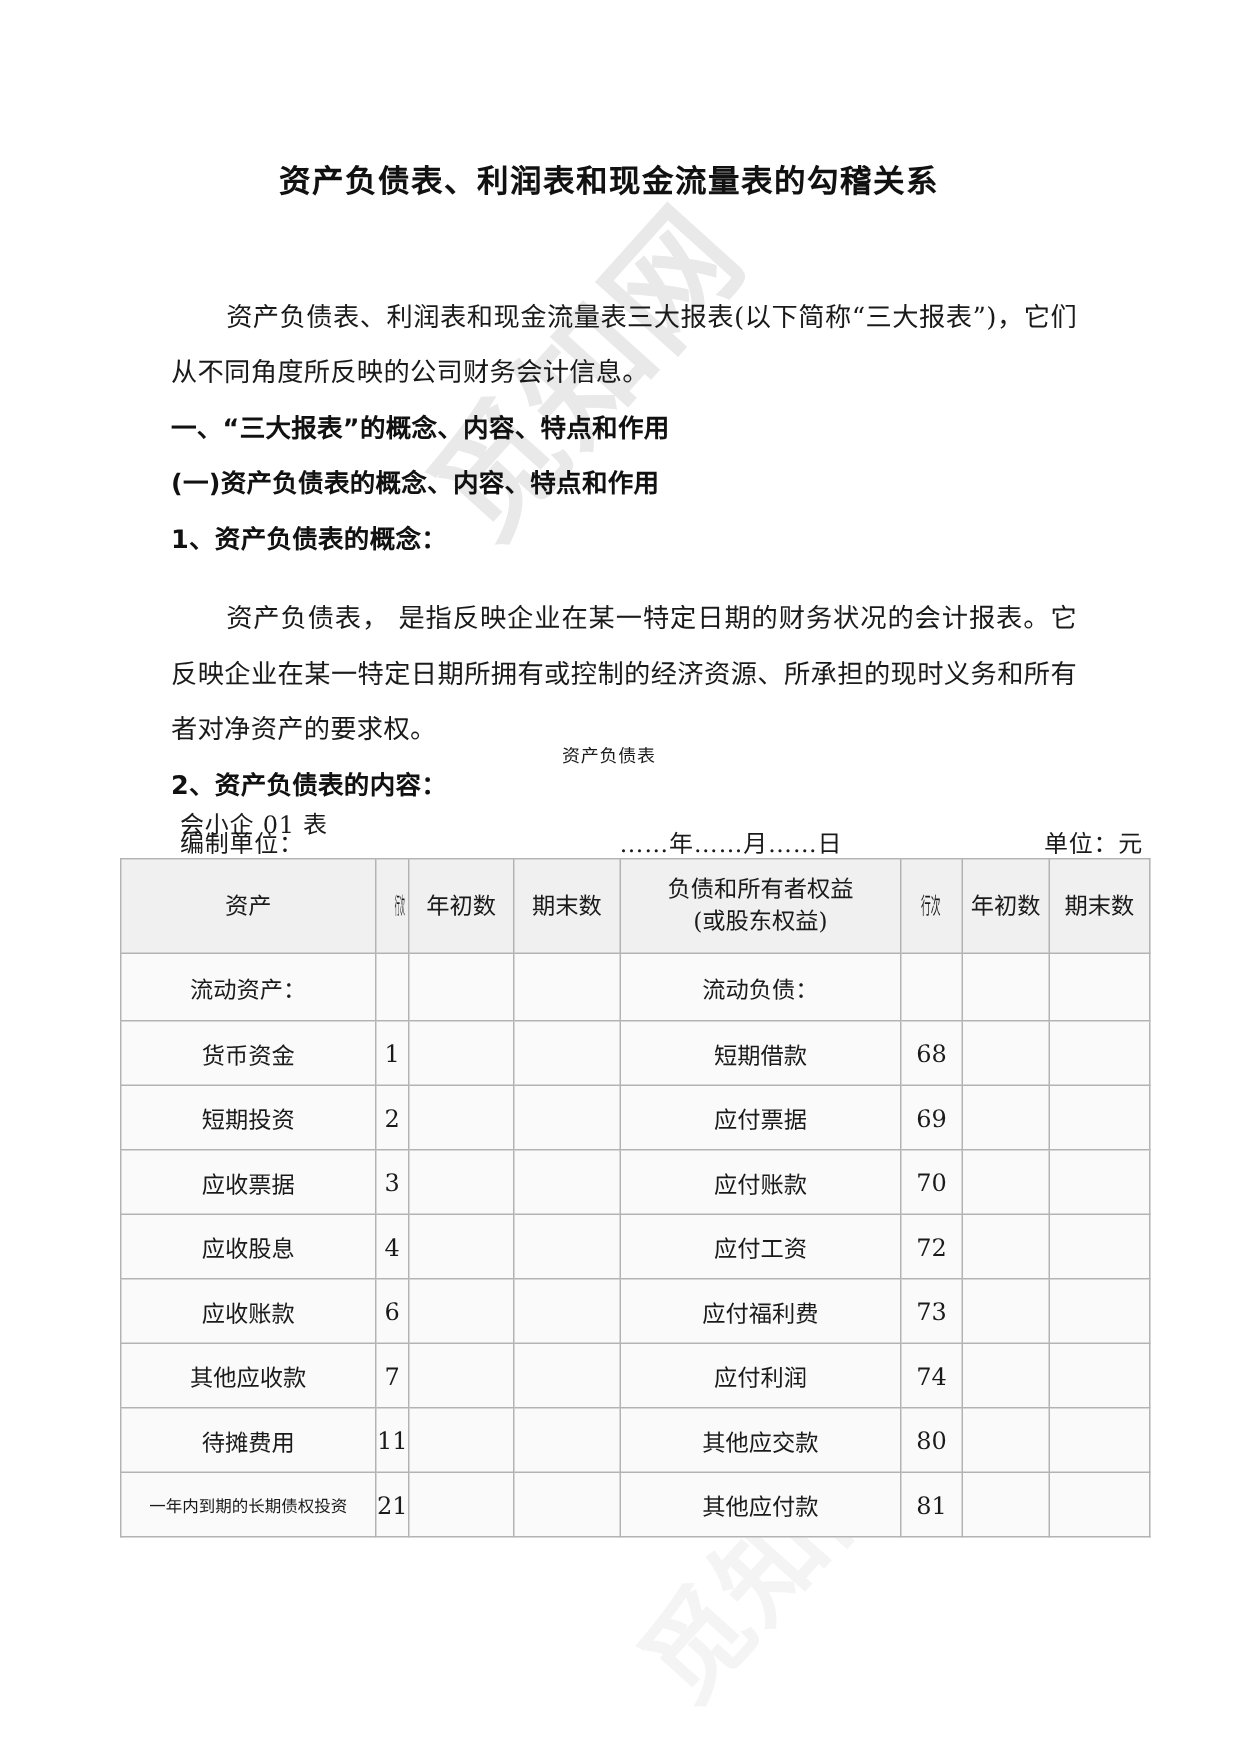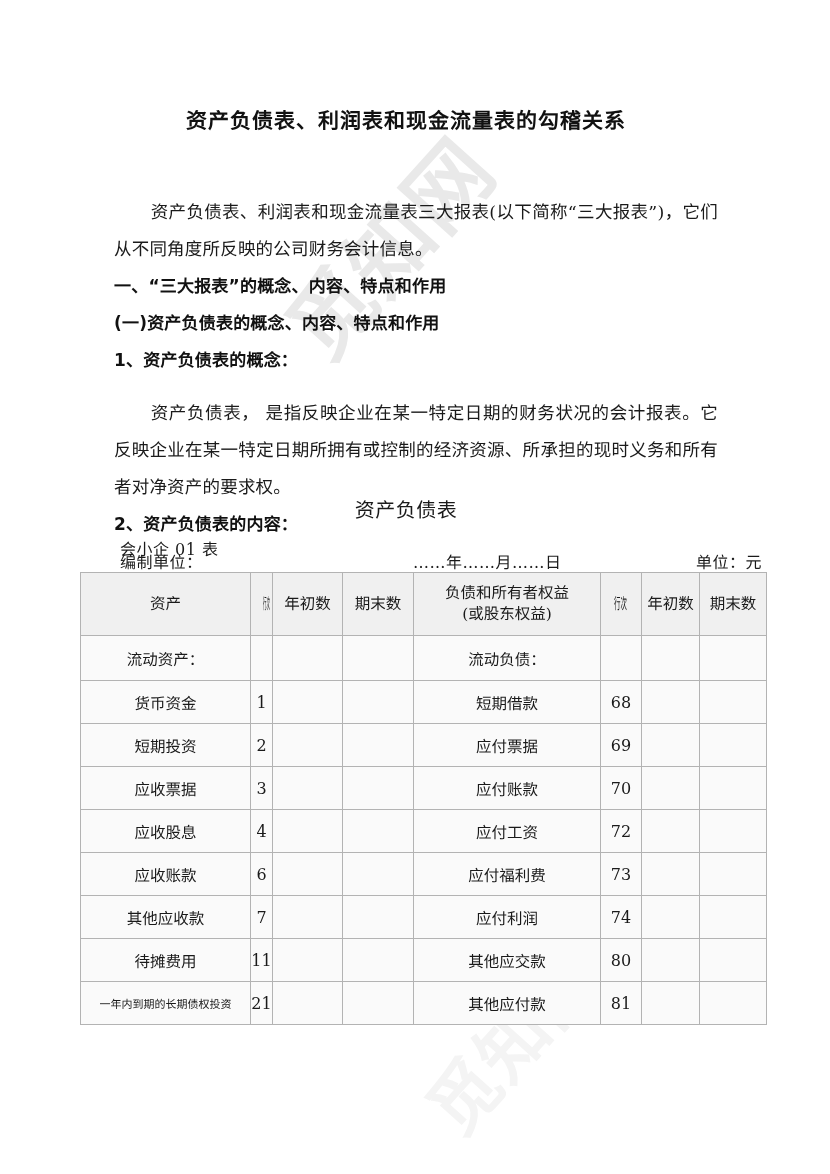--- a/index.html
+++ b/index.html
@@ -98,21 +98,21 @@
     color: #111;
   }
 
   
   .tbl-caption {
     position: absolute;
     left: 0;
     right: 0;
     top: 494px;
     text-align: center;
-    font-size: 20px;
+    font-size: 12px;
     letter-spacing: 0.5px;
   }
   .tbl-code {
     position: absolute;
     left: 120px;
     top: 536px;
     font-size: 16px;
     letter-spacing: 0.5px;
   }
   .tbl-meta {

